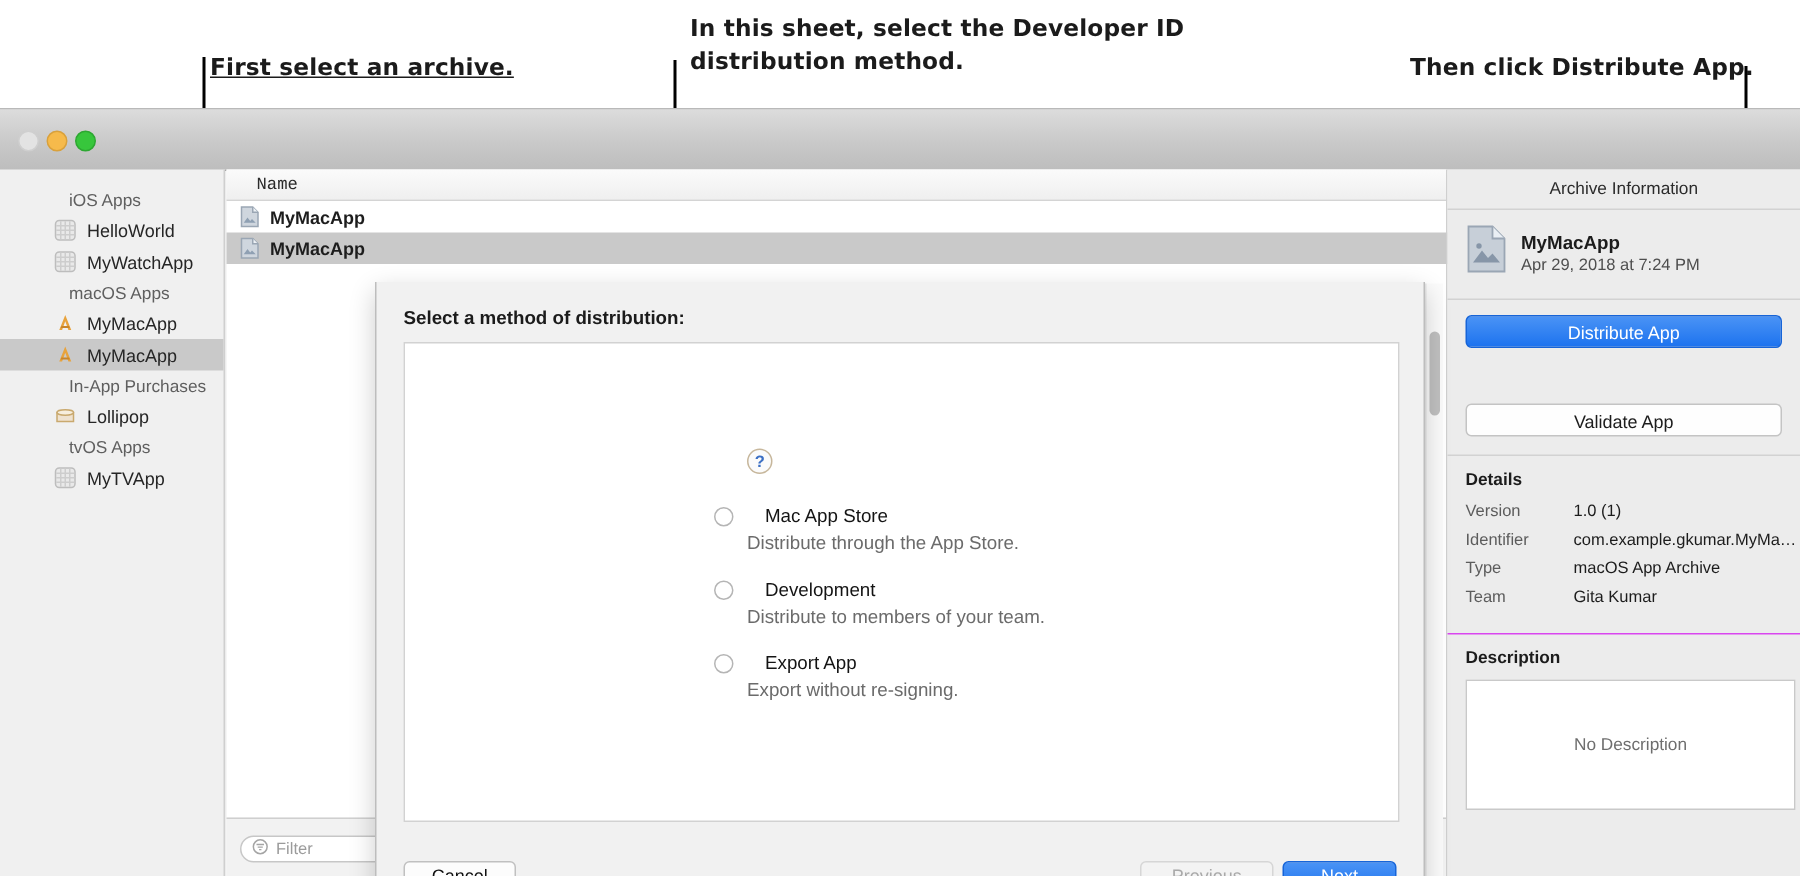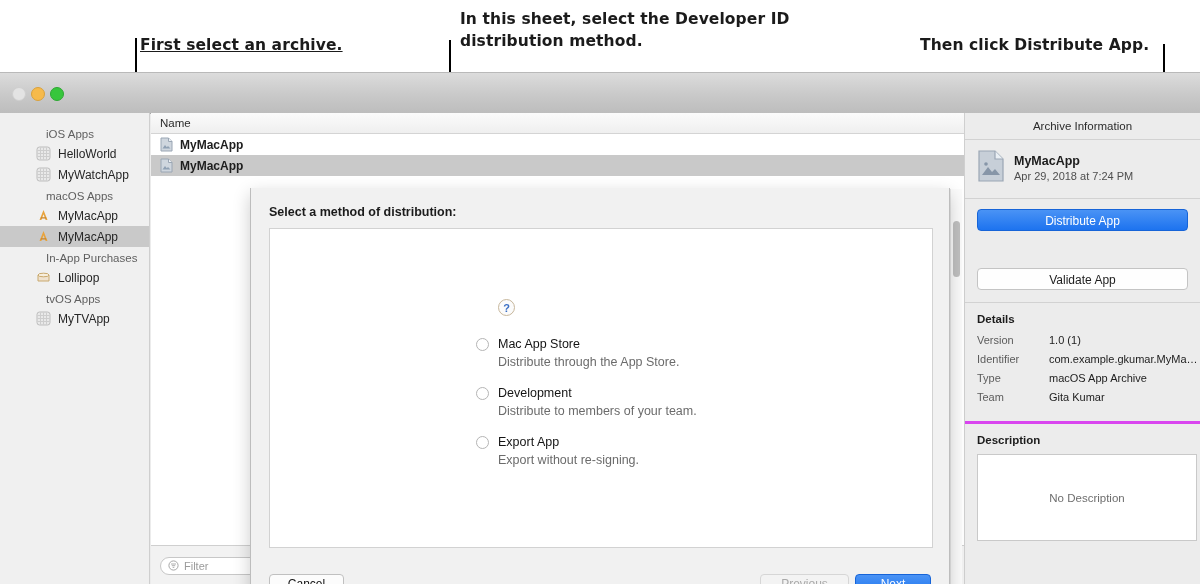--- a/index.html
+++ b/index.html
@@ -85,21 +85,21 @@
 
   
   #listpane {
     position:absolute; left:151px; top:0; width:814px; height:472px;
     background:#ffffff;
   }
   #list-header {
     height:21px; background:linear-gradient(to bottom,#fbfbfb,#efefef);
     border-bottom:1px solid #d4d4d4;
     font-size:11.5px; color:#2b2b2b; display:flex; align-items:center;
-    padding-left:9px; box-sizing:border-box;
+    padding-left:20px; box-sizing:border-box;font-family:Liberation Mono, monospace;
   }
   .arow {
     display:flex; align-items:center; height:21px;
     font-size:12px; font-weight:700; color:#1d1d1d;
     padding-left:9px; box-sizing:border-box;
   }
   .arow.selected { background:#c9c9c9; }
   .arow-ico { width:13px; height:15px; margin-right:7px; flex:0 0 auto; }
 
   
@@ -131,21 +131,21 @@
   .btn-secondary {
     display:block; width:100%; height:22px; line-height:22px; text-align:center;
     background:#fefefe; border:1px solid #c4c4c4; border-radius:4px;
     color:#1d1d1d; font-size:12px; box-sizing:border-box;margin-top:37px;
   }
   .insp-sec { padding:10px 3px 12px 12px; }
   .insp-sec-title { font-size:11.5px; font-weight:700; color:#1c1c1c; margin-bottom:8px; }
   .det-row { display:flex; font-size:11px; margin-bottom:5px; line-height:14px; }
   .det-label { width:66px; text-align:left; color:#5c5c5c; margin-right:6px; flex:0 0 auto; }
   .det-value { color:#1c1c1c; overflow:hidden; white-space:nowrap; }
-  #desc-wrap { border-top:3px solid #d946ef; }
+  #desc-wrap { border-top:1px solid #d946ef; }
   #desc-box {
     background:#fff; border:1px solid #c9c9c9; height:85px;
     display:flex; align-items:center; justify-content:center;
     font-size:11.5px; color:#6e6e6e;
   }
 
   
   #bottombar {
     position:absolute; left:151px; top:432px; width:813px; height:40px;
     background:#f2f2f2; border-top:1px solid #cfcfcf;
@@ -186,21 +186,21 @@
     font-size:12.5px; font-weight:700; color:#1b1b1b;
   }
   #sheet-panel {
     position:absolute; left:18px; top:40px; width:664px; height:320px;
     background:#fff; border:1px solid #d2d2d2; box-sizing:border-box;
   }
   #options {
     position:absolute; left:206px; top:108px; width:430px;
   }
   .opt { margin-bottom:17px; }
-  .opt-head { display:flex; align-items:flex-start; }
+  .opt-head { display:flex; align-items:flex-start;gap:12px; }
   .radio {
     width:13px; height:13px; border-radius:50%;
     border:1px solid #b5b5b5; background:#fff;
     margin-right:9px; margin-top:1px; flex:0 0 auto;
     box-sizing:border-box; position:relative;
   }
   .radio.checked {
     background: radial-gradient(circle at 50% 42%, #6aa9f8 0%, #1b6fe0 70%);
     border-color:#1660cf;
   }
@@ -246,21 +246,21 @@
 
   <div class="anno-text" style="left:140px; top:34px;text-decoration:underline;">First select an archive.</div>
   <div class="anno-line" style="left:135px; top:38px; width:2px; height:134px;"></div>
   <div class="anno-line" style="left:135px; top:170px; width:25px; height:2px;"></div>
 
   <div class="anno-text" style="left:460px; top:8px;">In this sheet, select the Developer ID
 distribution method.</div>
   <div class="anno-line" style="left:449px; top:40px; width:2px; height:252px;"></div>
   <div class="anno-line" style="left:449px; top:290px; width:28px; height:2px;"></div>
 
-  <div class="anno-text" style="left:920px; top:34px;text-align:center;">Then click Distribute App.</div>
+  <div class="anno-text" style="left:940px; top:34px;text-align:center;">Then click Distribute App.</div>
   <div class="anno-line" style="left:1163px; top:44px; width:2px; height:174px;"></div>
 
   <div id="window">
 
     <div id="titlebar">
       <div class="traffic tl-close"></div>
       <div class="traffic tl-min"></div>
       <div class="traffic tl-max"></div>
     </div>
 

